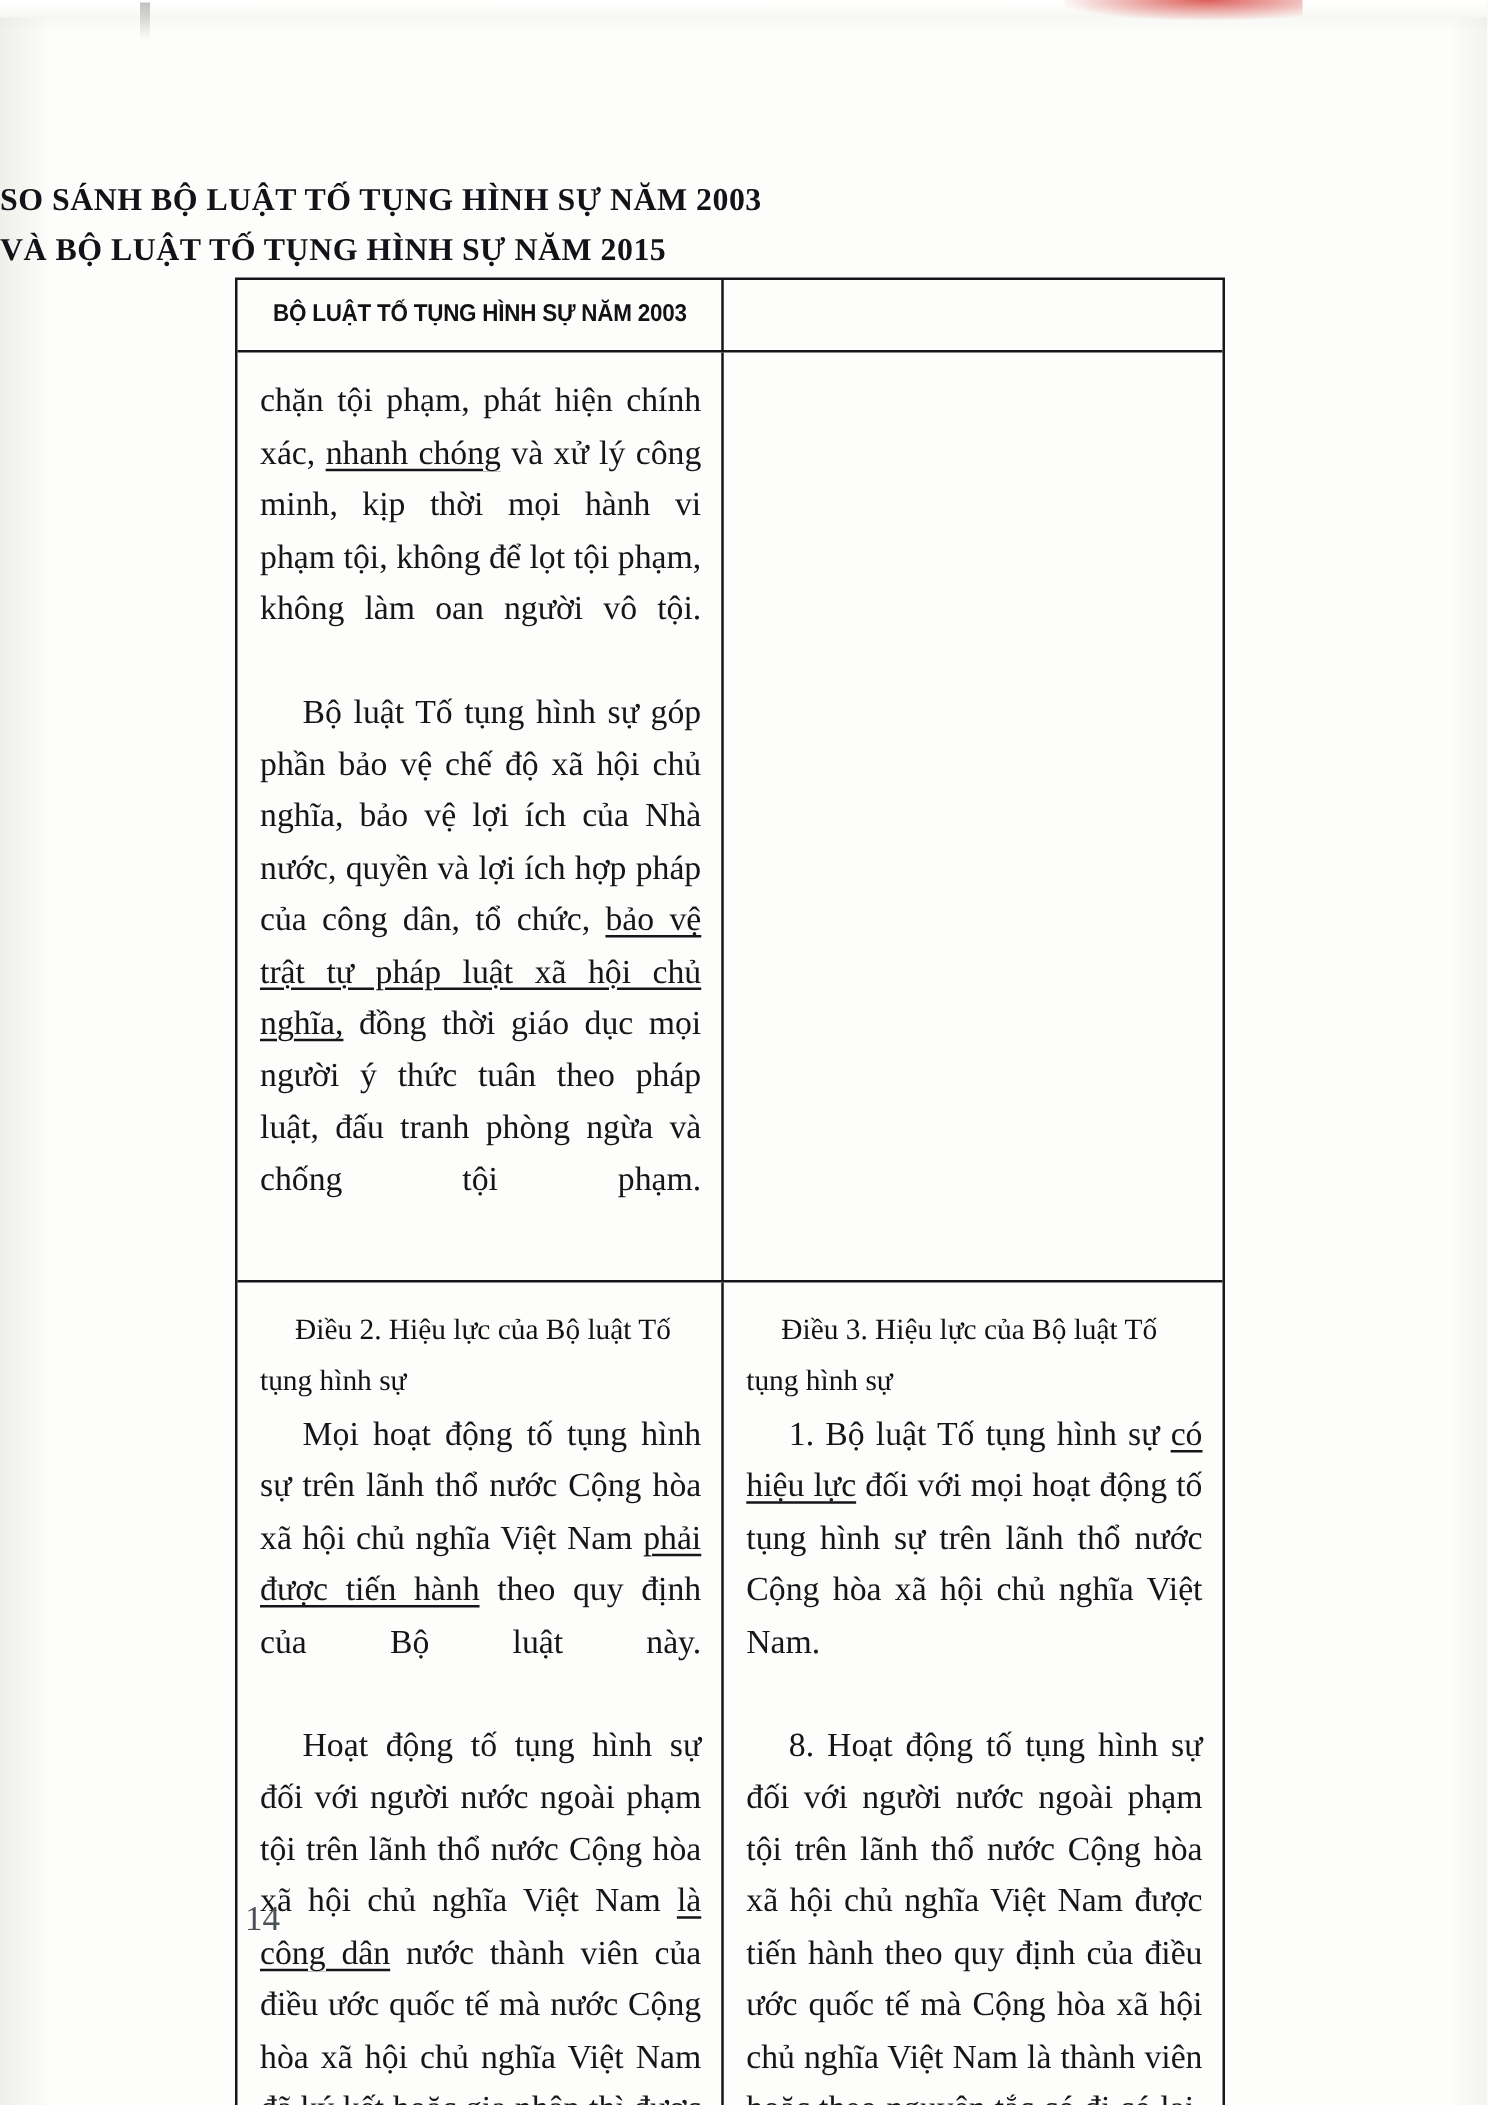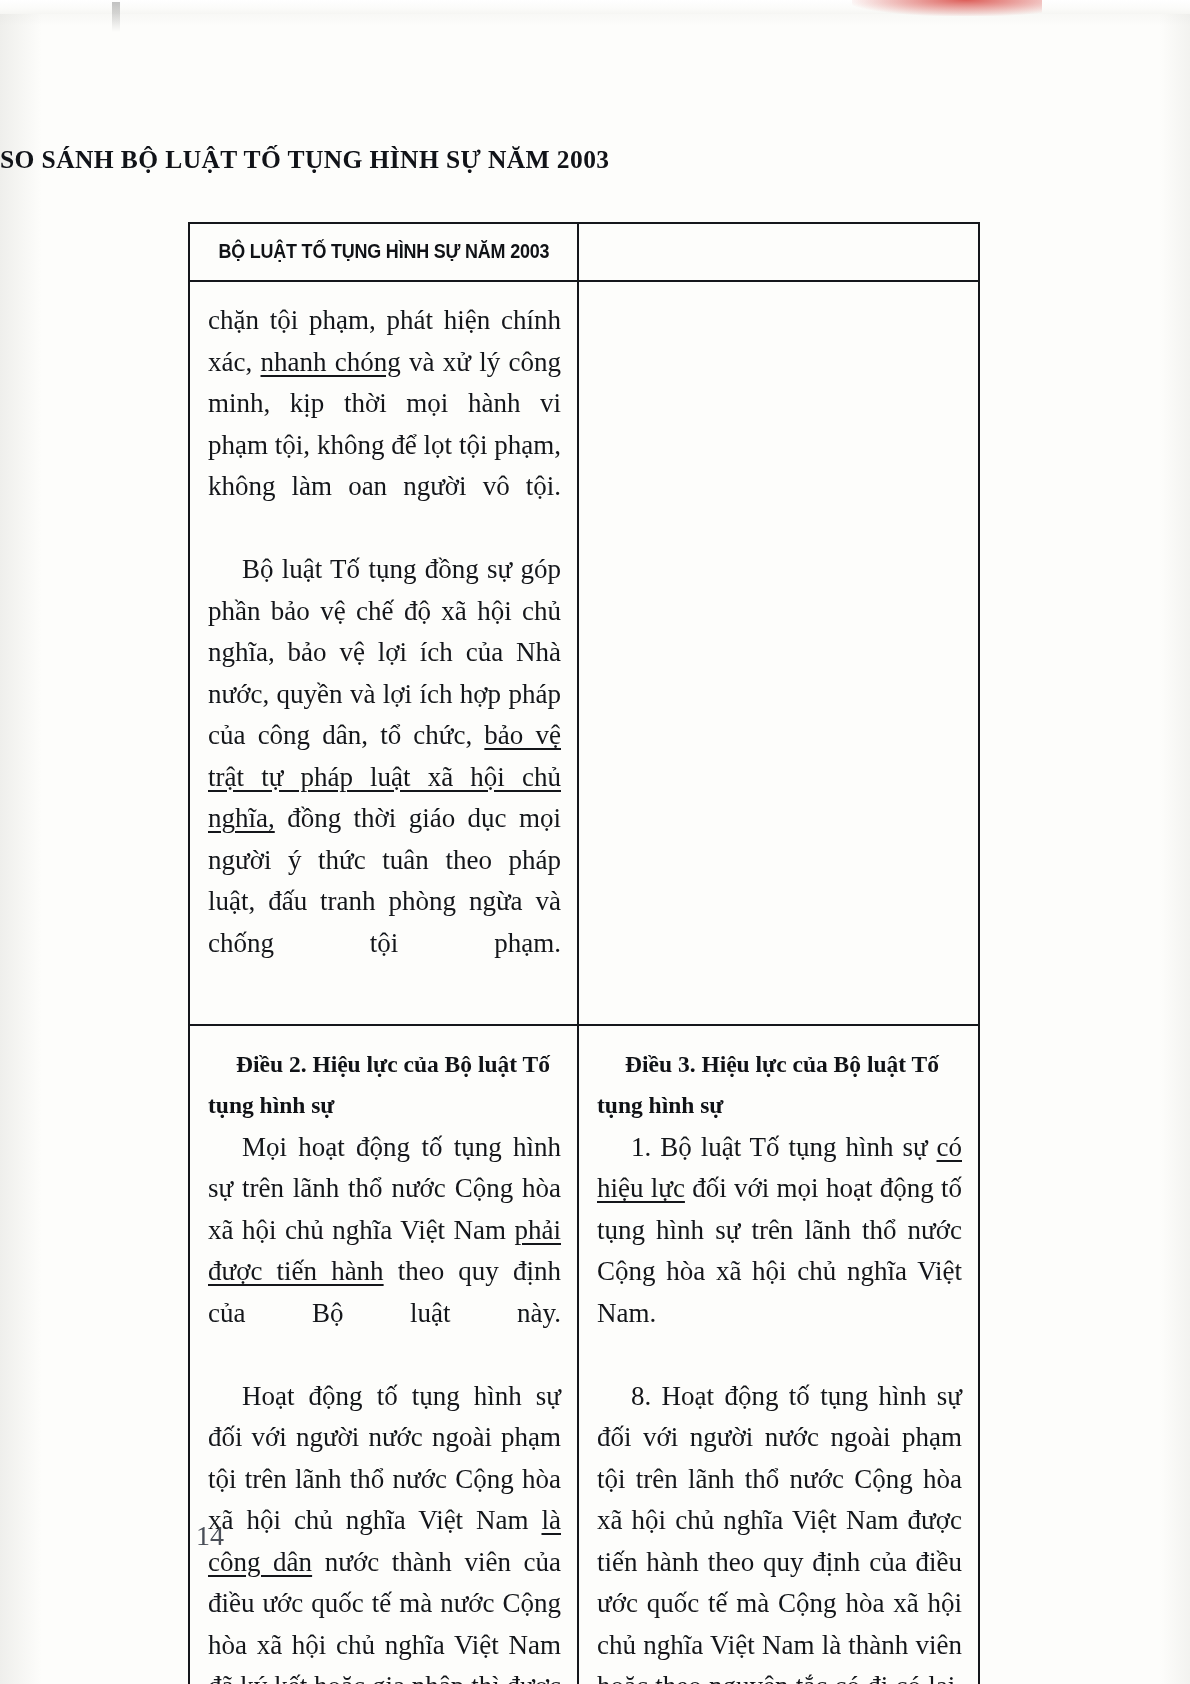--- a/index.html
+++ b/index.html
@@ -135,21 +135,21 @@
     color: #14161a;
     hyphens: none;
   }
   p.para + p.para {
     margin-top: 0px;
   }
   p.para.noindent { text-indent: 0; }
 
   p.heading {
     margin: 0 0 0 0;
-    font-weight: bold;
+    font-weight: normal;
     font-size: 23.5px;
     line-height: 41.5px;
     text-indent: 28px;
     text-align: left;
     color: #101216;
   }
   p.heading + p.para { margin-top: 0; }
 
   u.ul {
     text-decoration: underline;
@@ -177,37 +177,38 @@
 </head>
 <body>
 
 <div class="page">
   <div class="scan-edge-top"></div>
   <div class="scan-mark-red"></div>
   <div class="scan-mark-left"></div>
 
   <div class="doc-title">
     <div class="line">SO SÁNH BỘ LUẬT TỐ TỤNG HÌNH SỰ NĂM 2003</div>
+    <div class="line">VÀ BỘ LUẬT TỐ TỤNG HÌNH SỰ NĂM 2015</div>
   </div>
 
   <div class="cmp-table">
 
     <div class="row head">
       <div class="cell left">
         <div class="hdr-cell">
           <span class="hdr-text">BỘ LUẬT TỐ TỤNG HÌNH SỰ NĂM 2003</span>
         </div>
       </div>
     </div>
 
     <div class="row body-row">
       <div class="cell left">
         <div class="body-cell">
             <p class="para noindent"><span>chặn tội phạm, phát hiện chính xác, </span><u class="ul">nhanh chóng</u><span> và xử lý công minh, kịp thời mọi hành vi phạm tội, không để lọt tội phạm, không làm oan người vô tội.</span></p>
-            <p class="para"><span>Bộ luật Tố tụng đồng sự góp phần bảo vệ chế độ xã hội chủ nghĩa, bảo vệ lợi ích của Nhà nước, quyền và lợi ích hợp pháp của công dân, tổ chức, </span><u class="ul">bảo vệ trật tự pháp luật xã hội chủ nghĩa,</u><span> đồng thời giáo dục mọi người ý thức tuân theo pháp luật, đấu tranh phòng ngừa và chống tội phạm.</span></p>
+            <p class="para"><span>Bộ luật Tố tụng hình sự góp phần bảo vệ chế độ xã hội chủ nghĩa, bảo vệ lợi ích của Nhà nước, quyền và lợi ích hợp pháp của công dân, tổ chức, </span><u class="ul">bảo vệ trật tự pháp luật xã hội chủ nghĩa,</u><span> đồng thời giáo dục mọi người ý thức tuân theo pháp luật, đấu tranh phòng ngừa và chống tội phạm.</span></p>
           </div>
       </div>
       <div class="cell right">
         <div class="body-cell empty"></div>
       </div>
     </div>
 
     <div class="row body-row last">
       <div class="cell left">
         <div class="body-cell">

